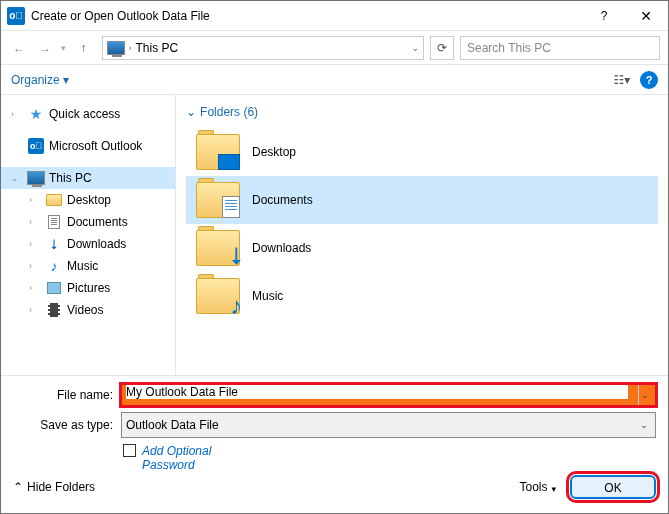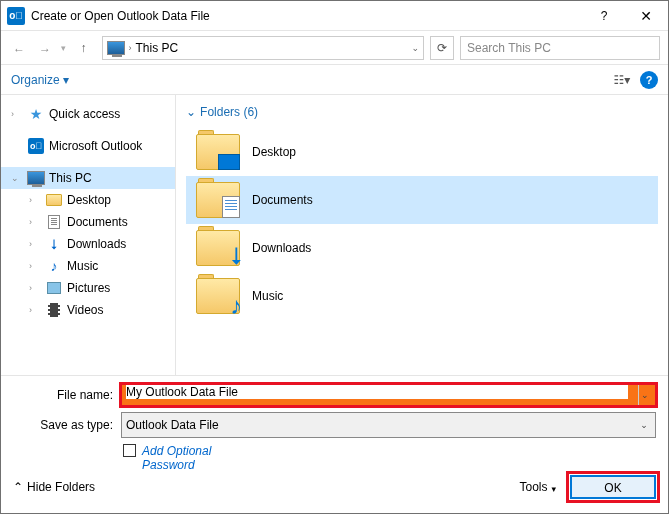--- a/index.html
+++ b/index.html
@@ -66,21 +66,21 @@
 .select-wrap .dd { width: 14px; text-align: center; color: #444; font-size: 9px; }
 .opt-row { display: flex; align-items: flex-start; gap: 6px; margin-left: 110px; margin-top: 2px; }
 .opt-row .cb { width: 13px; height: 13px; border: 1px solid #333; }
 .opt-row .link { color: #0066cc; line-height: 14px; font-style: italic; }
 .footer { display: flex; align-items: center; padding: 10px 12px; gap: 8px; position: absolute; bottom: 4px; left: 0; right: 0; }
 .hide-folders { display: flex; align-items: center; gap: 4px; cursor: pointer; }
 .footer .spacer { flex: 1; }
 .tools { padding: 0 6px; cursor: pointer; display:flex; align-items:flex-end; gap:4px; }
 .btn { width: 86px; height: 24px; border: 1px solid #adadad; background: #e1e1e1; text-align: center; line-height: 22px; cursor: pointer; }
 .btn.primary { border: 2px solid #0078d7; background: #e5f1fb; }
-.btn.red-outline { outline: 3px solid #e81123; outline-offset: 1px; }
+.btn.red-outline { outline: 3px solid #e81123; outline-offset: 1px; border-radius: 6px; }
 </style>
 </head>
 <body>
 
 <div class="titlebar">
   <div class="app-icon">o⃕</div>
   <div class="title">Create or Open Outlook Data File</div>
   <div class="help">?</div>
   <div class="close">✕</div>
 </div>

